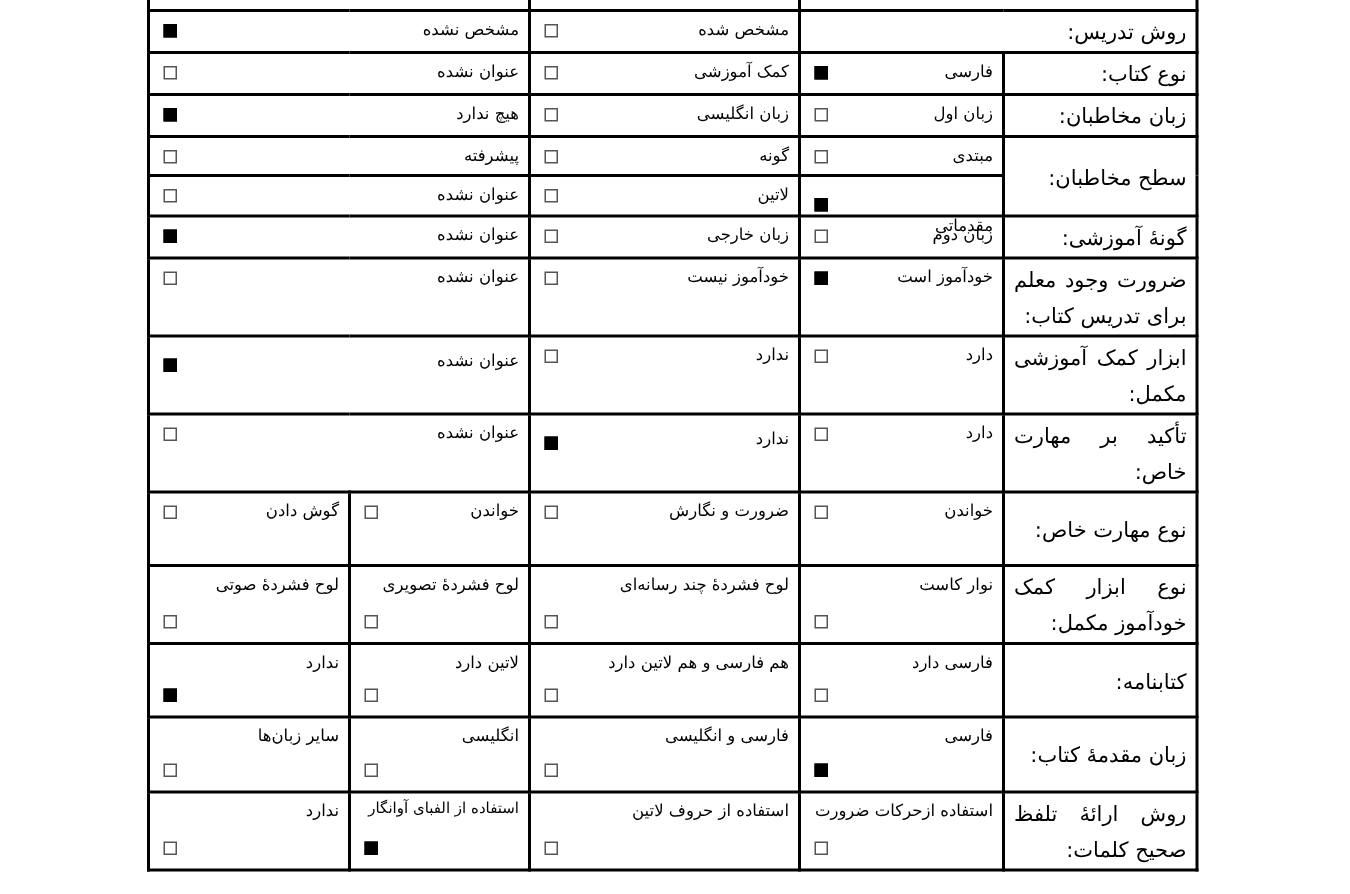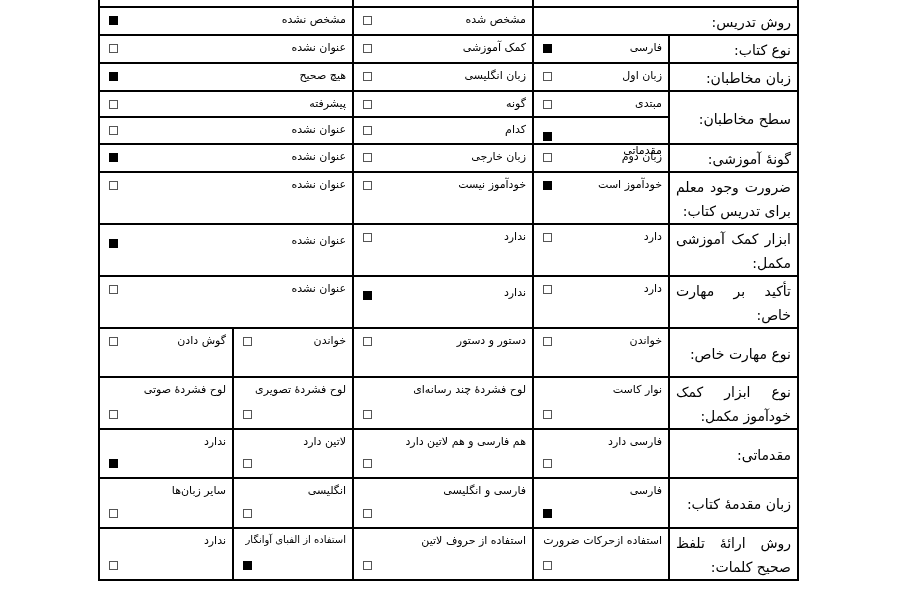--- a/index.html
+++ b/index.html
@@ -68,21 +68,21 @@
     <td class="lbl">زبان مخاطبان:</td>
     <td class="opt">
             <span class="txt">زبان اول</span>
             <span class="cb"></span>
           </td>
     <td class="opt">
             <span class="txt">زبان انگلیسی</span>
             <span class="cb"></span>
           </td>
     <td colspan="2" class="opt">
-            <span class="txt">هیچ صحیح</span>
+            <span class="txt">هیچ ندارد</span>
             <span class="cb on"></span>
           </td>
   </tr>
 
   <tr style="height:26px">
     <td rowspan="2" class="lbl mid">سطح مخاطبان:</td>
     <td class="opt">
             <span class="txt">مبتدی</span>
             <span class="cb"></span>
           </td>
@@ -94,21 +94,21 @@
             <span class="txt">پیشرفته</span>
             <span class="cb"></span>
           </td>
   </tr>
   <tr style="height:27px">
     <td class="opt mid">
             <span class="txt" style="top:26px">مقدماتی</span>
             <span class="cb on"></span>
           </td>
     <td class="opt">
-            <span class="txt">کدام</span>
+            <span class="txt">لاتین</span>
             <span class="cb"></span>
           </td>
     <td colspan="2" class="opt">
             <span class="txt">عنوان نشده</span>
             <span class="cb"></span>
           </td>
   </tr>
 
   <tr style="height:26px">
     <td class="lbl">گونهٔ آموزشی:</td>
@@ -174,21 +174,21 @@
           </td>
   </tr>
 
   <tr style="height:49px">
     <td class="lbl mid">نوع مهارت خاص:</td>
     <td class="opt">
             <span class="txt">خواندن</span>
             <span class="cb"></span>
           </td>
     <td class="opt">
-            <span class="txt">دستور و دستور</span>
+            <span class="txt">ضرورت و نگارش</span>
             <span class="cb"></span>
           </td>
     <td class="opt">
             <span class="txt">خواندن</span>
             <span class="cb"></span>
           </td>
     <td class="opt">
             <span class="txt">گوش دادن</span>
             <span class="cb"></span>
           </td>
@@ -208,21 +208,21 @@
             <span class="txt">لوح فشردهٔ تصویری</span>
             <span class="cb"></span>
           </td>
     <td class="opt low">
             <span class="txt">لوح فشردهٔ صوتی</span>
             <span class="cb"></span>
           </td>
   </tr>
 
   <tr style="height:49px">
-    <td class="lbl mid">مقدماتی:</td>
+    <td class="lbl mid">کتابنامه:</td>
     <td class="opt low">
             <span class="txt">فارسی دارد</span>
             <span class="cb"></span>
           </td>
     <td class="opt low">
             <span class="txt">هم فارسی و هم لاتین دارد</span>
             <span class="cb"></span>
           </td>
     <td class="opt low">
             <span class="txt">لاتین دارد</span>

